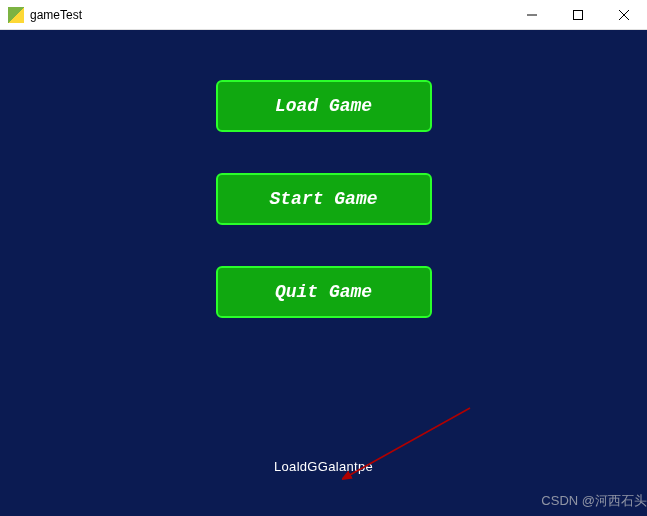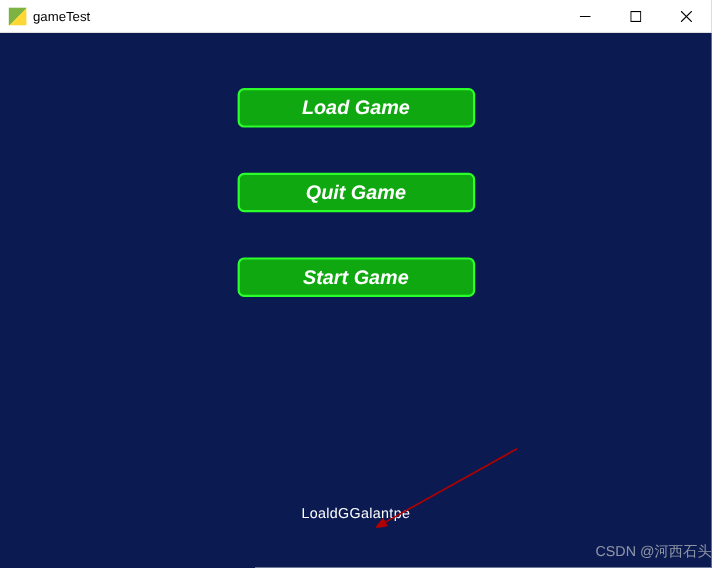--- a/index.html
+++ b/index.html
@@ -48,33 +48,33 @@
       width: 100%;
       height: 486px;
       background: #0b1b52;
       display: flex;
       flex-direction: column;
       align-items: center;
       padding-top: 50px;
     }
     .menu-btn {
       width: 216px;
-      height: 36px;
+      height: 52px;
       background: #10a810;
       border: 2px solid #2aff2a;
       border-radius: 6px;
       color: #ffffff;
       font-weight: bold;
       font-style: italic;
       font-size: 18px;
       display: flex;
       align-items: center;
       justify-content: center;
       margin-bottom: 41px;
-      font-family: Liberation Sans, sans-serif;
+      font-family: Liberation Mono, monospace;
     }
     .overlap-text {
       position: absolute;
       left: 50%;
       transform: translateX(-50%);
       bottom: 42px;
       color: #ffffff;
       font-size: 13px;
       letter-spacing: 0.3px;
       white-space: nowrap;
@@ -122,25 +122,25 @@
   </div>
 </div>
 
 <div class="client-area">
 
   <div class="menu-btn">
     <span>Load Game</span>
   </div>
 
   <div class="menu-btn">
-    <span>Quit Game</span>
+    <span>Start Game</span>
   </div>
 
   <div class="menu-btn">
-    <span>Start Game</span>
+    <span>Quit Game</span>
   </div>
 
 
   <div class="overlap-text">LoaldGGalantpe</div>
 
   <svg class="arrow" viewBox="0 0 130 80">
     <defs>
       <marker id="ah" markerWidth="10" markerHeight="10" refX="2" refY="3" orient="auto">
         <path d="M0,0 L0,6 L8,3 z" fill="#b00000"></path>
       </marker>

